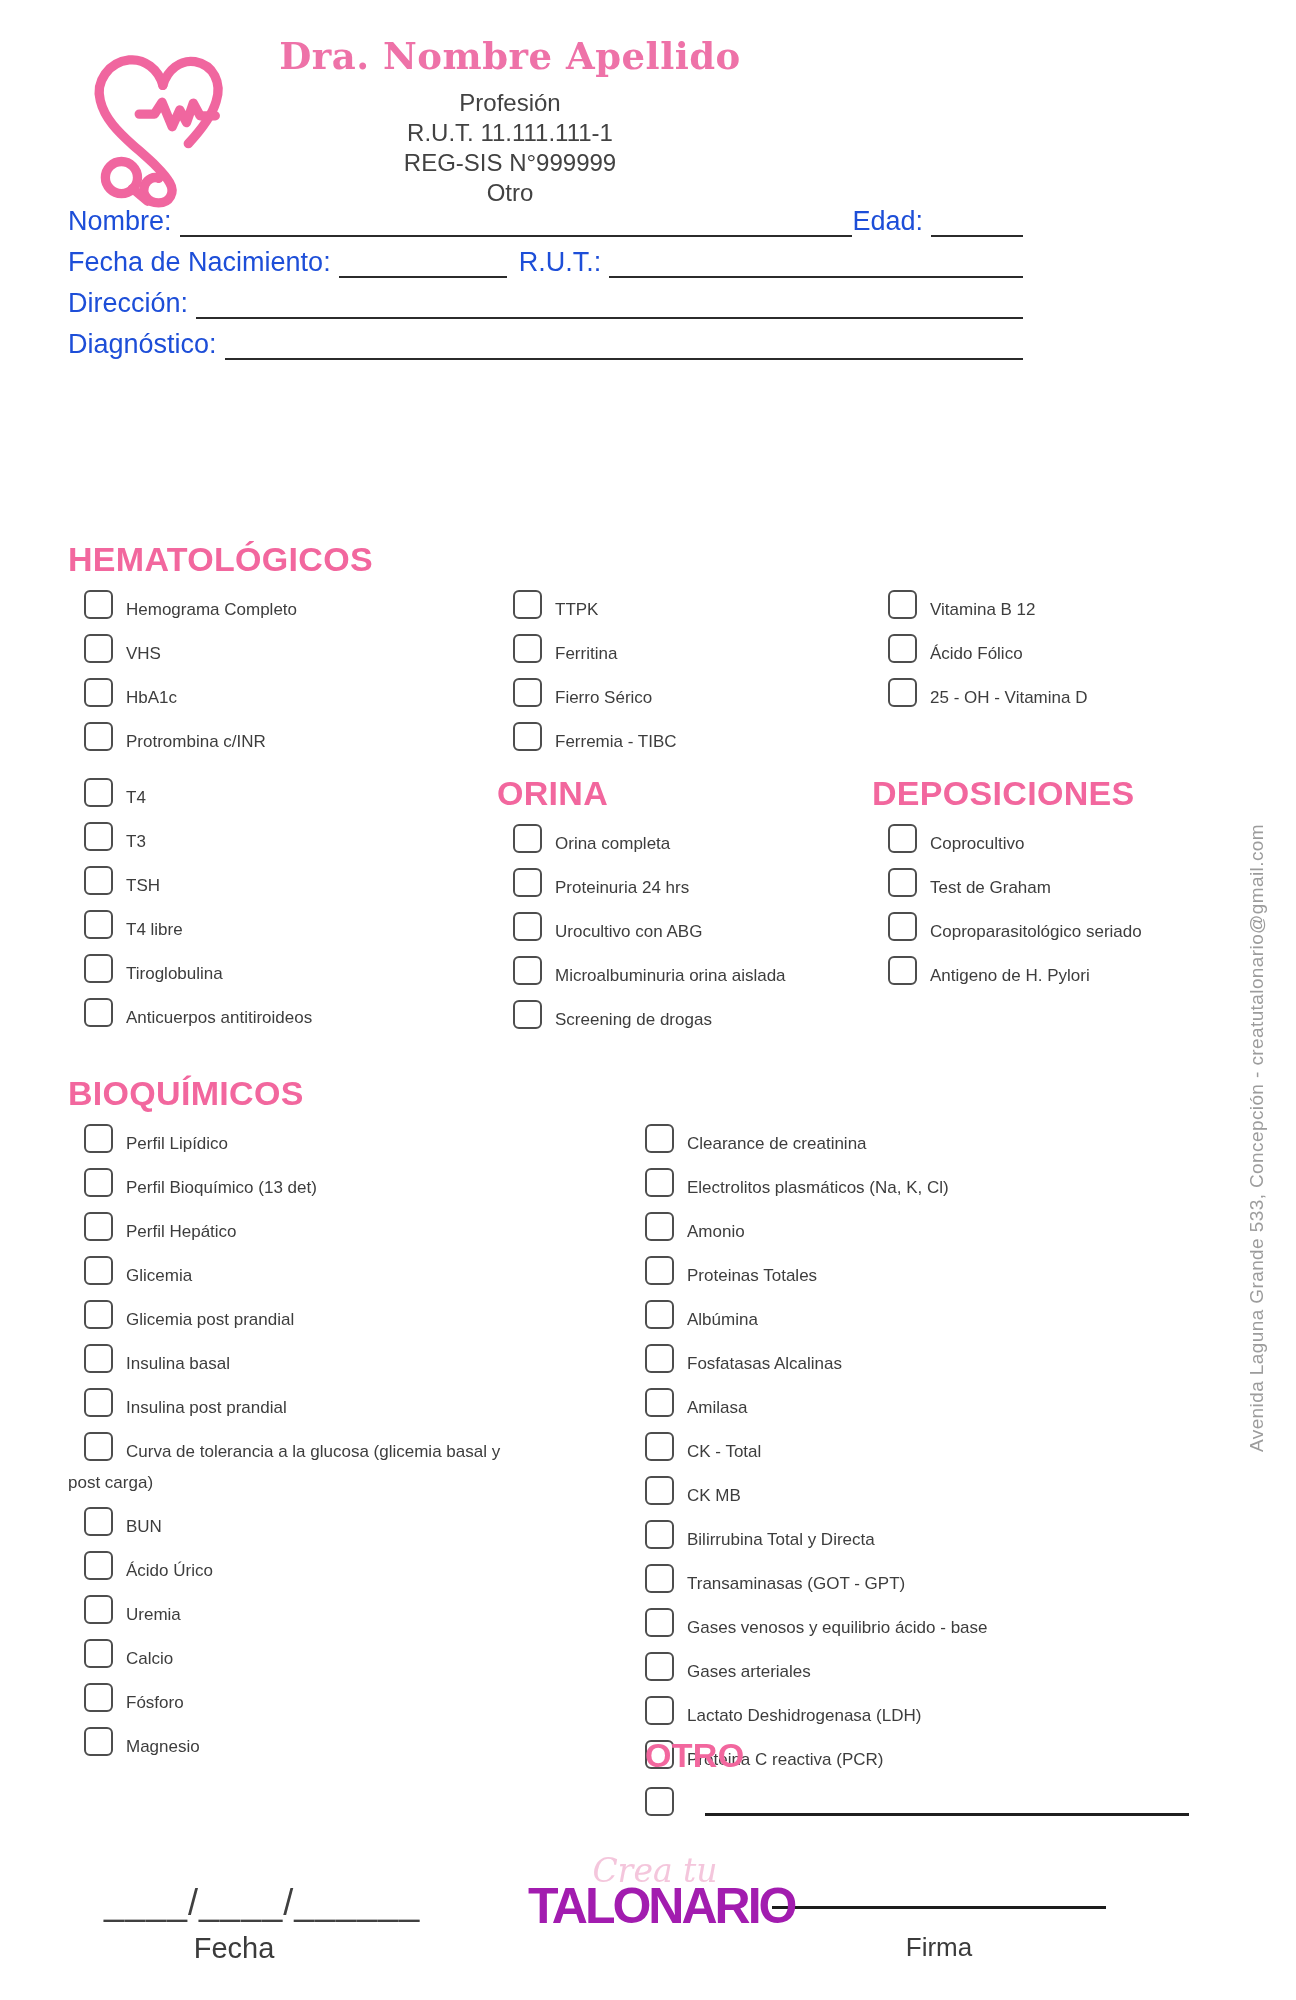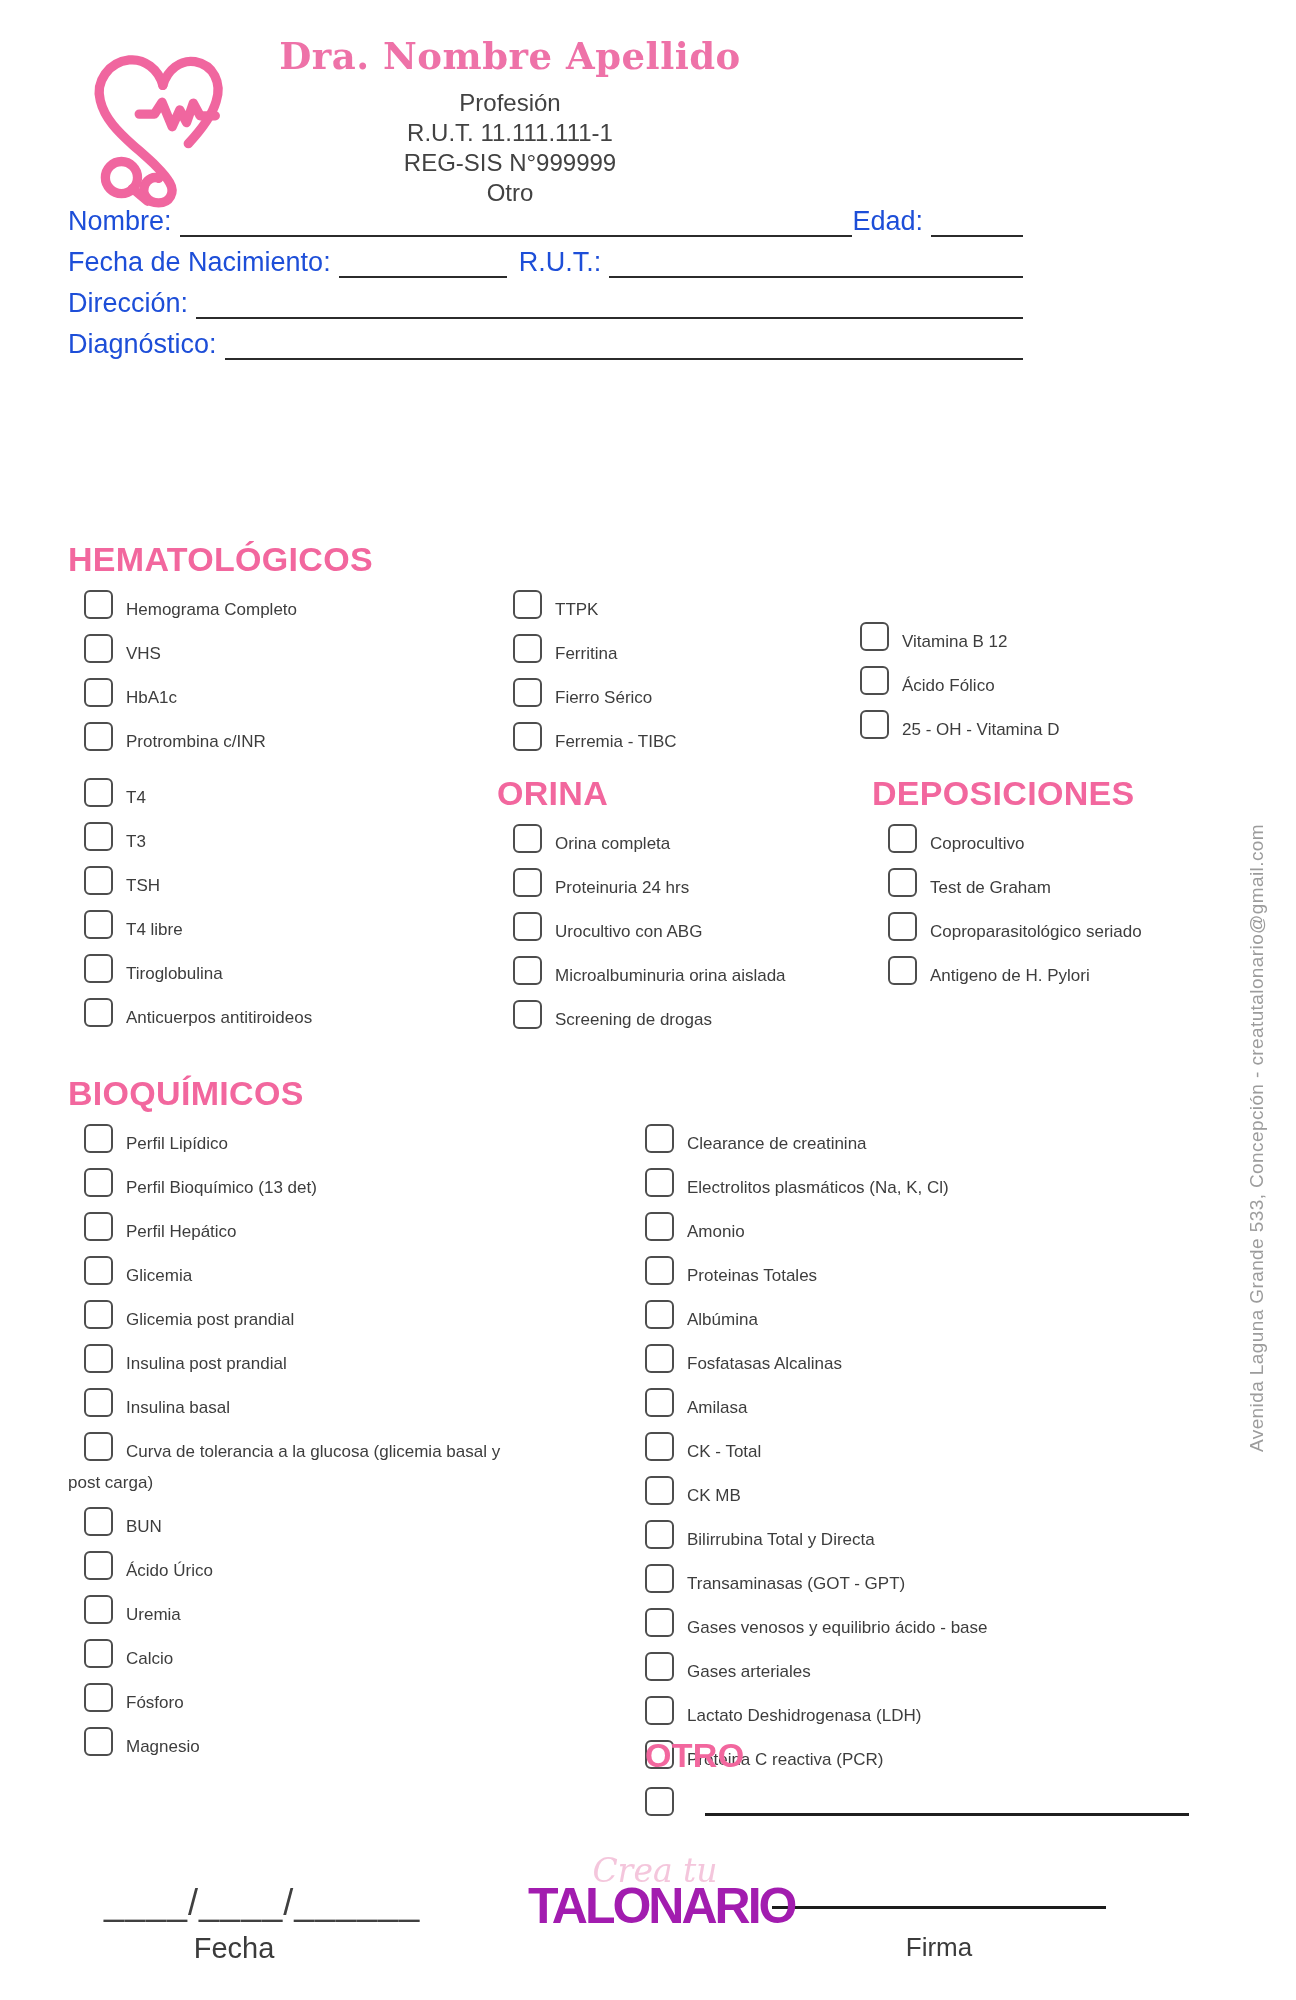--- a/index.html
+++ b/index.html
@@ -102,21 +102,21 @@
   </div>
   <div class="abs" style="left:497px;top:590px;width:300px;">
   <div class="check-item"><span class="checkbox"></span><span class="label">TTPK</span></div>
 
   <div class="check-item"><span class="checkbox"></span><span class="label">Ferritina</span></div>
 
   <div class="check-item"><span class="checkbox"></span><span class="label">Fierro Sérico</span></div>
 
   <div class="check-item"><span class="checkbox"></span><span class="label">Ferremia - TIBC</span></div>
 </div>
-  <div class="abs" style="left:844px;top:590px;width:330px;margin-top:32px;">
+  <div class="abs" style="left:872px;top:590px;width:330px;">
   <div class="check-item"><span class="checkbox"></span><span class="label">Vitamina B 12</span></div>
 
   <div class="check-item"><span class="checkbox"></span><span class="label">Ácido Fólico</span></div>
 
   <div class="check-item"><span class="checkbox"></span><span class="label">25 - OH - Vitamina D</span></div>
 </div>
 
   <div class="abs" style="left:68px;top:778px;width:432px;">
     <div>
   <div class="check-item"><span class="checkbox"></span><span class="label">T4</span></div>
@@ -165,23 +165,23 @@
   <div class="check-item"><span class="checkbox"></span><span class="label">Perfil Lipídico</span></div>
 
   <div class="check-item"><span class="checkbox"></span><span class="label">Perfil Bioquímico (13 det)</span></div>
 
   <div class="check-item"><span class="checkbox"></span><span class="label">Perfil Hepático</span></div>
 
   <div class="check-item"><span class="checkbox"></span><span class="label">Glicemia</span></div>
 
   <div class="check-item"><span class="checkbox"></span><span class="label">Glicemia post prandial</span></div>
 
+  <div class="check-item"><span class="checkbox"></span><span class="label">Insulina basal</span></div>
+
   <div class="check-item"><span class="checkbox"></span><span class="label">Insulina post prandial</span></div>
-
-  <div class="check-item"><span class="checkbox"></span><span class="label">Insulina basal</span></div>
 
   <div class="check-item"><span class="checkbox"></span><span class="label">Curva de tolerancia a la glucosa (glicemia basal y post carga)</span></div>
 
 
   <div class="check-item"><span class="checkbox"></span><span class="label">BUN</span></div>
 
   <div class="check-item"><span class="checkbox"></span><span class="label">Ácido Úrico</span></div>
 
   <div class="check-item"><span class="checkbox"></span><span class="label">Uremia</span></div>
 

